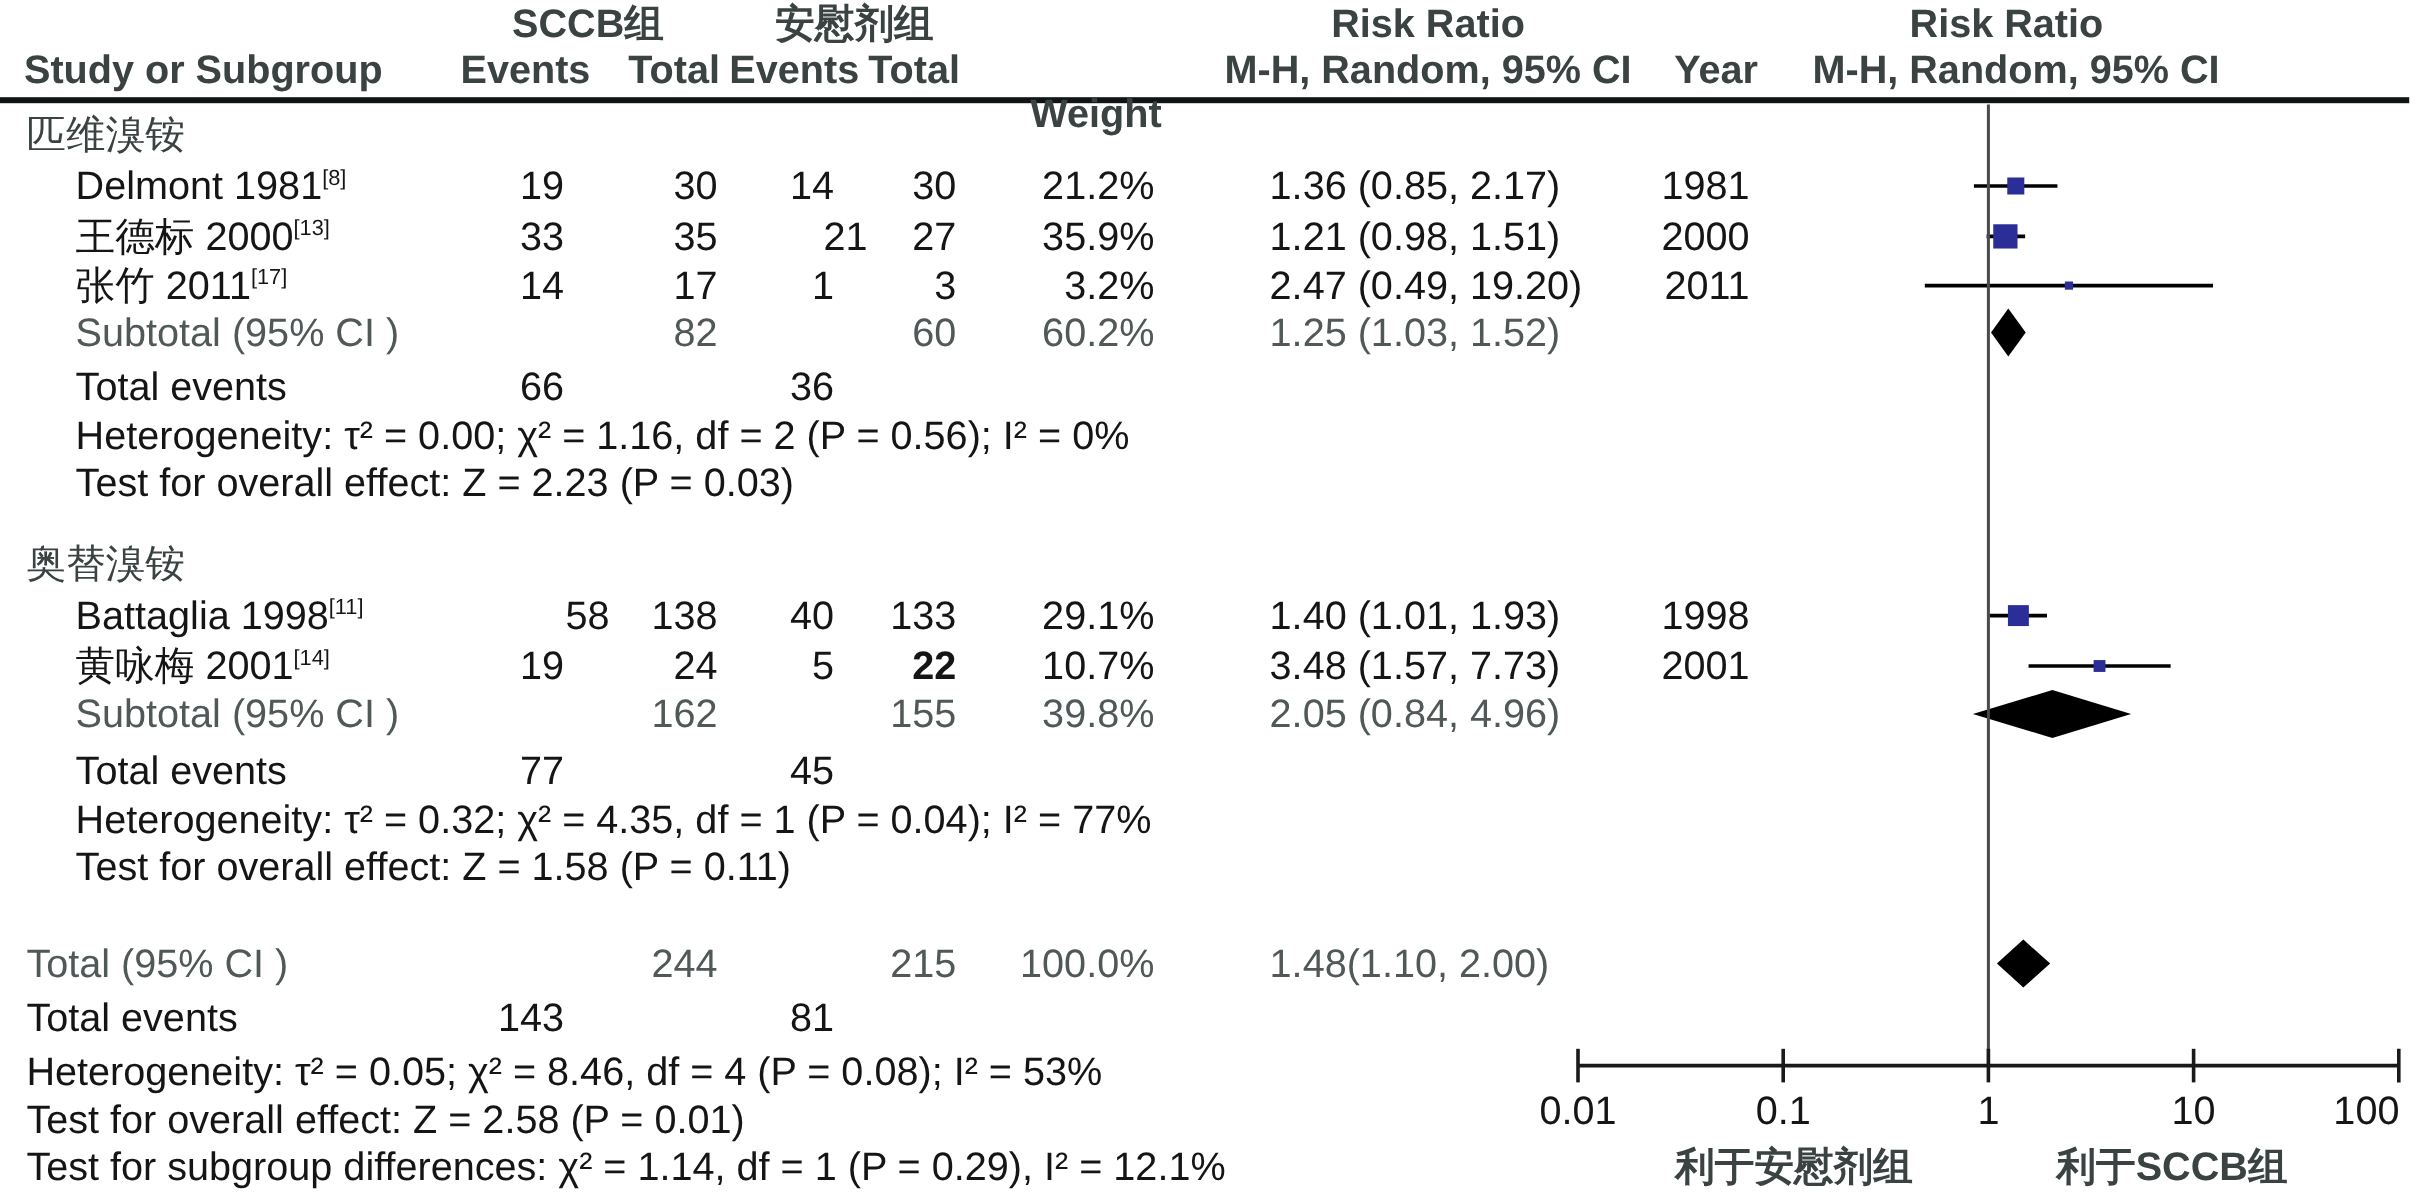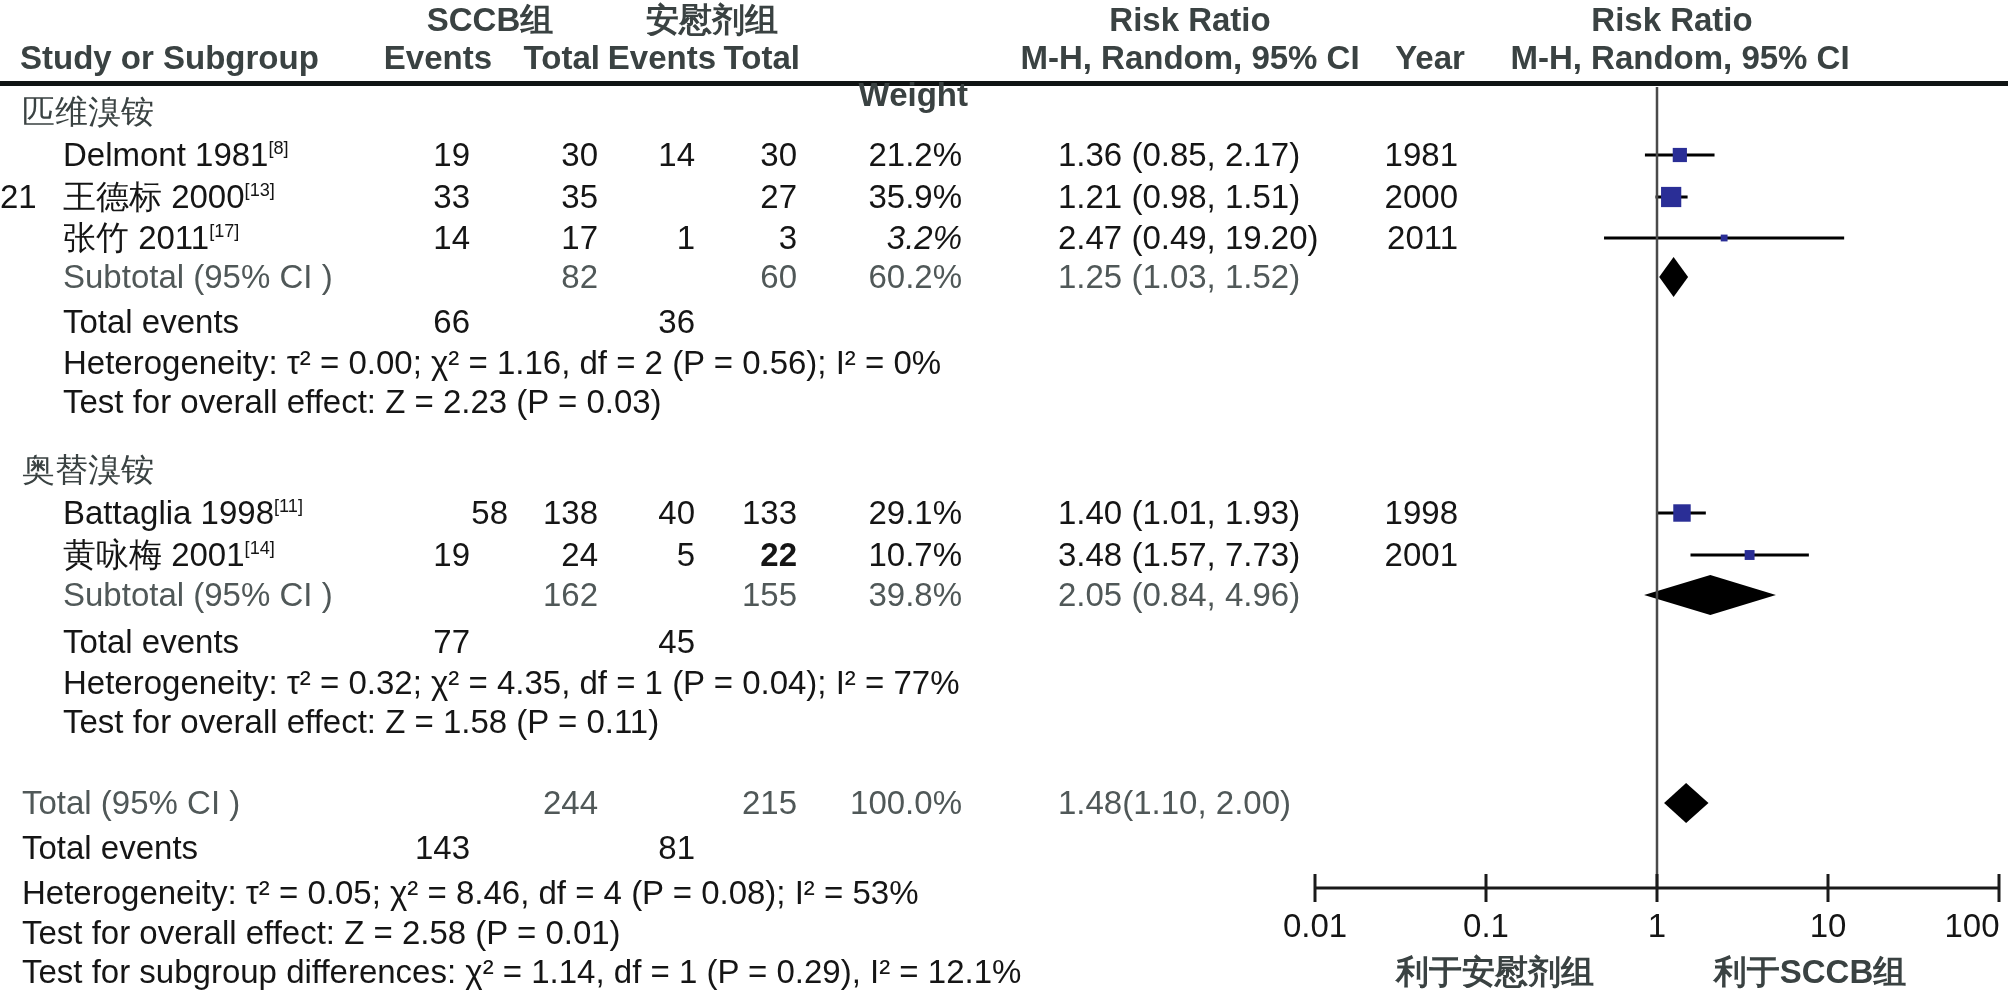--- a/index.html
+++ b/index.html
@@ -70,31 +70,31 @@
       <div class="cell" style="top: 134px; left: 0px; width: 470px; text-align: right;">19</div>
       <div class="cell" style="top: 134px; left: 0px; width: 598px; text-align: right;">30</div>
       <div class="cell" style="top: 134px; left: 0px; width: 695px; text-align: right;">14</div>
       <div class="cell" style="top: 134px; left: 0px; width: 797px; text-align: right;">30</div>
       <div class="cell" style="top: 134px; left: 0px; width: 962px; text-align: right;">21.2%</div>
       <div class="cell" style="top: 134px; left: 1058px; text-align: right;">1.36 (0.85, 2.17)</div>
       <div class="cell" style="top: 134px; left: 0px; width: 1458px; text-align: right;">1981</div>
       <div class="cell" style="top: 176px; left: 63px;">王德标 2000<sup>[13]</sup></div>
       <div class="cell" style="top: 176px; left: 0px; width: 470px; text-align: right;">33</div>
       <div class="cell" style="top: 176px; left: 0px; width: 598px; text-align: right;">35</div>
-      <div class="cell" style="top: 176px; left: 0px; width: 695px; ">21</div>
+      <div class="cell" style="top: 176px; left: 0px; width: 695px; text-align: right; padding-left: 28px;">21</div>
       <div class="cell" style="top: 176px; left: 0px; width: 797px; text-align: right;">27</div>
       <div class="cell" style="top: 176px; left: 0px; width: 962px; text-align: right;">35.9%</div>
       <div class="cell" style="top: 176px; left: 1058px;">1.21 (0.98, 1.51)</div>
       <div class="cell" style="top: 176px; left: 0px; width: 1458px; text-align: right;">2000</div>
       <div class="cell" style="top: 217px; left: 63px;">张竹 2011<sup>[17]</sup></div>
       <div class="cell" style="top: 217px; left: 0px; width: 470px; text-align: right;">14</div>
       <div class="cell" style="top: 217px; left: 0px; width: 598px; text-align: right;">17</div>
       <div class="cell" style="top: 217px; left: 0px; width: 695px; text-align: right;">1</div>
       <div class="cell" style="top: 217px; left: 0px; width: 797px; text-align: right;">3</div>
-      <div class="cell" style="top: 217px; left: 0px; width: 962px; text-align: right; font-style: italic;">3.2%</div>
+      <div class="cell" style="top: 217px; left: 0px; width: 962px; text-align: right;">3.2%</div>
       <div class="cell" style="top: 217px; left: 1058px;">2.47 (0.49, 19.20)</div>
       <div class="cell" style="top: 217px; left: 0px; width: 1458px; text-align: right;">2011</div>
       <div class="cell gray" style="top: 256px; left: 63px;">Subtotal (95% CI )</div>
       <div class="cell gray" style="top: 256px; left: 0px; width: 598px; text-align: right;">82</div>
       <div class="cell gray" style="top: 256px; left: 0px; width: 797px; text-align: right;">60</div>
       <div class="cell gray" style="top: 256px; left: 0px; width: 962px; text-align: right;">60.2%</div>
       <div class="cell gray" style="top: 256px; left: 1058px;">1.25 (1.03, 1.52)</div>
       <div class="cell" style="top: 301px; left: 63px;">Total events</div>
       <div class="cell" style="top: 301px; left: 0px; width: 470px; text-align: right;">66</div>
       <div class="cell" style="top: 301px; left: 0px; width: 695px; text-align: right;">36</div>

